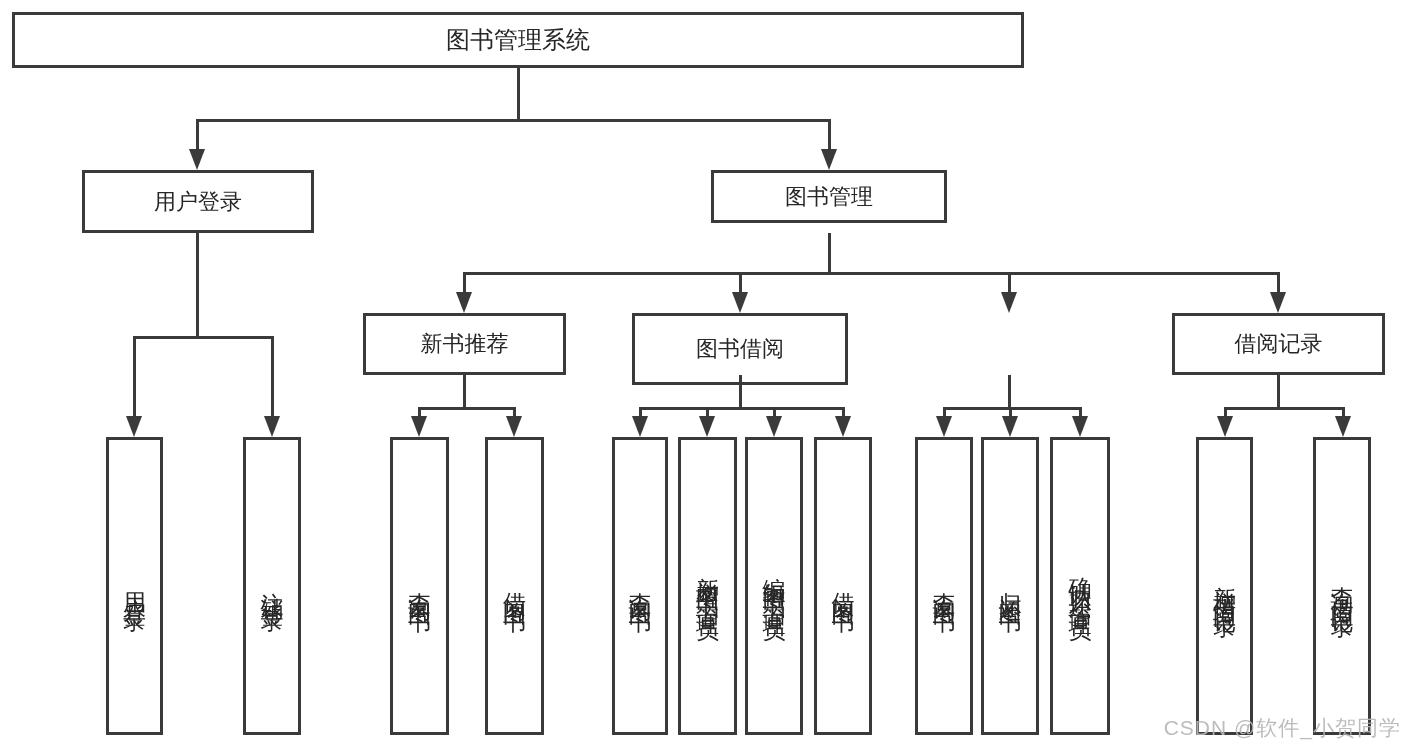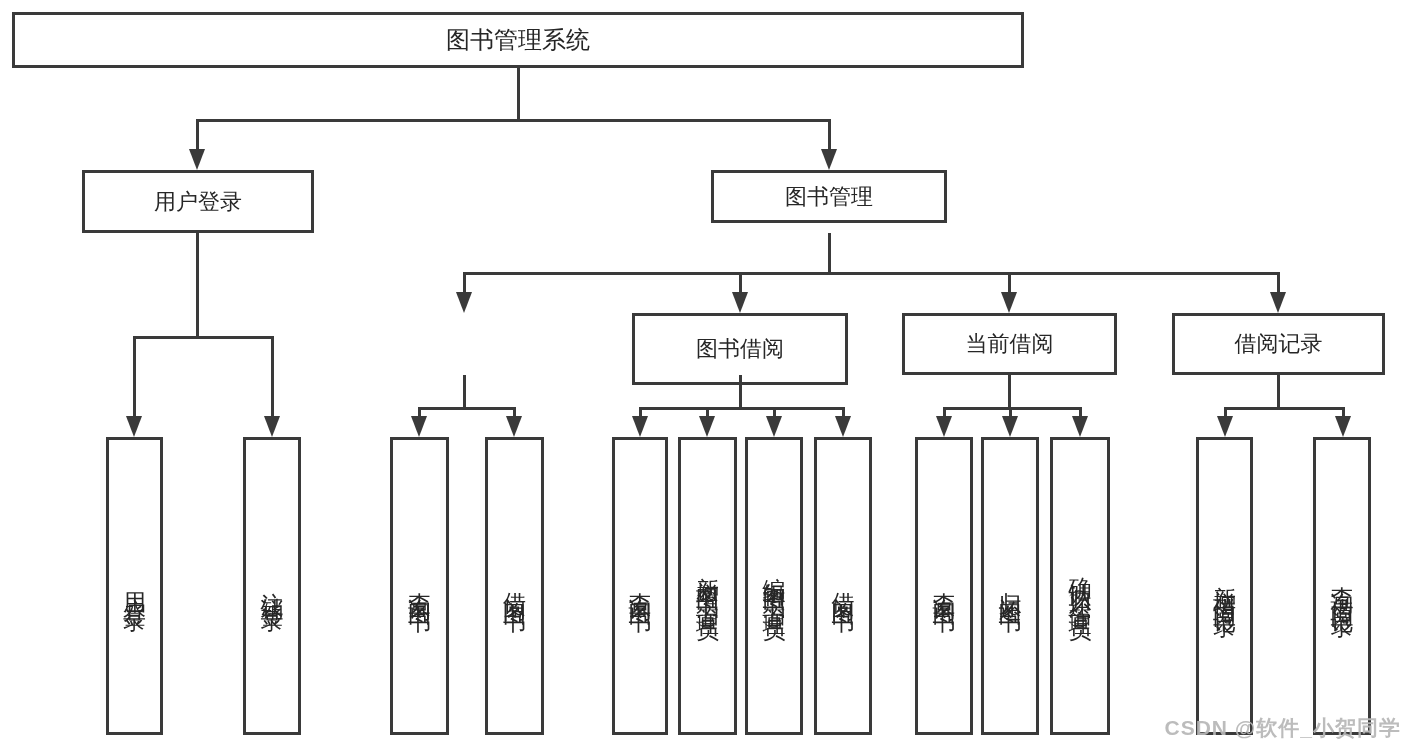--- a/index.html
+++ b/index.html
@@ -53,44 +53,43 @@
   }
   .watermark {
     position: absolute;
     top: 714px;
     right: 4px;
     font-size: 21px;
     letter-spacing: 1px;
     color: var(--watermark);
     opacity: 0.92;
     z-index: 5;
-    font-weight: bold;
   }
 </style>
 </head>
 <body>
 
 <div class="canvas">
 
   <div class="node root" style="left:12px; top:12px; width:1012px; height:56px;">
     <span>图书管理系统</span>
   </div>
 
   <div class="node hbox" style="left:82px; top:170px; width:232px; height:63px;">
     <span>用户登录</span>
   </div>
   <div class="node hbox" style="left:711px; top:170px; width:236px; height:53px;">
     <span>图书管理</span>
   </div>
 
+  <div class="node hbox" style="left:363px; top:313px; width:203px; height:62px;">
+    <span>新书推荐</span>
+  </div>
   <div class="node hbox" style="left:632px; top:313px; width:216px; height:72px;">
     <span>图书借阅</span>
-  </div>
-  <div class="node hbox" style="left:902px; top:313px; width:215px; height:62px;">
-    <span>当前借阅</span>
   </div>
   <div class="node hbox" style="left:1172px; top:313px; width:213px; height:62px;">
     <span>借阅记录</span>
   </div>
 
   <div class="node leaf" style="left:106px; top:437px; width:57px; height:298px;">
     <span class="leaf-label">用户登录</span>
   </div>
   <div class="node leaf" style="left:243px; top:437px; width:58px; height:298px;">
     <span class="leaf-label">注销登录</span>

